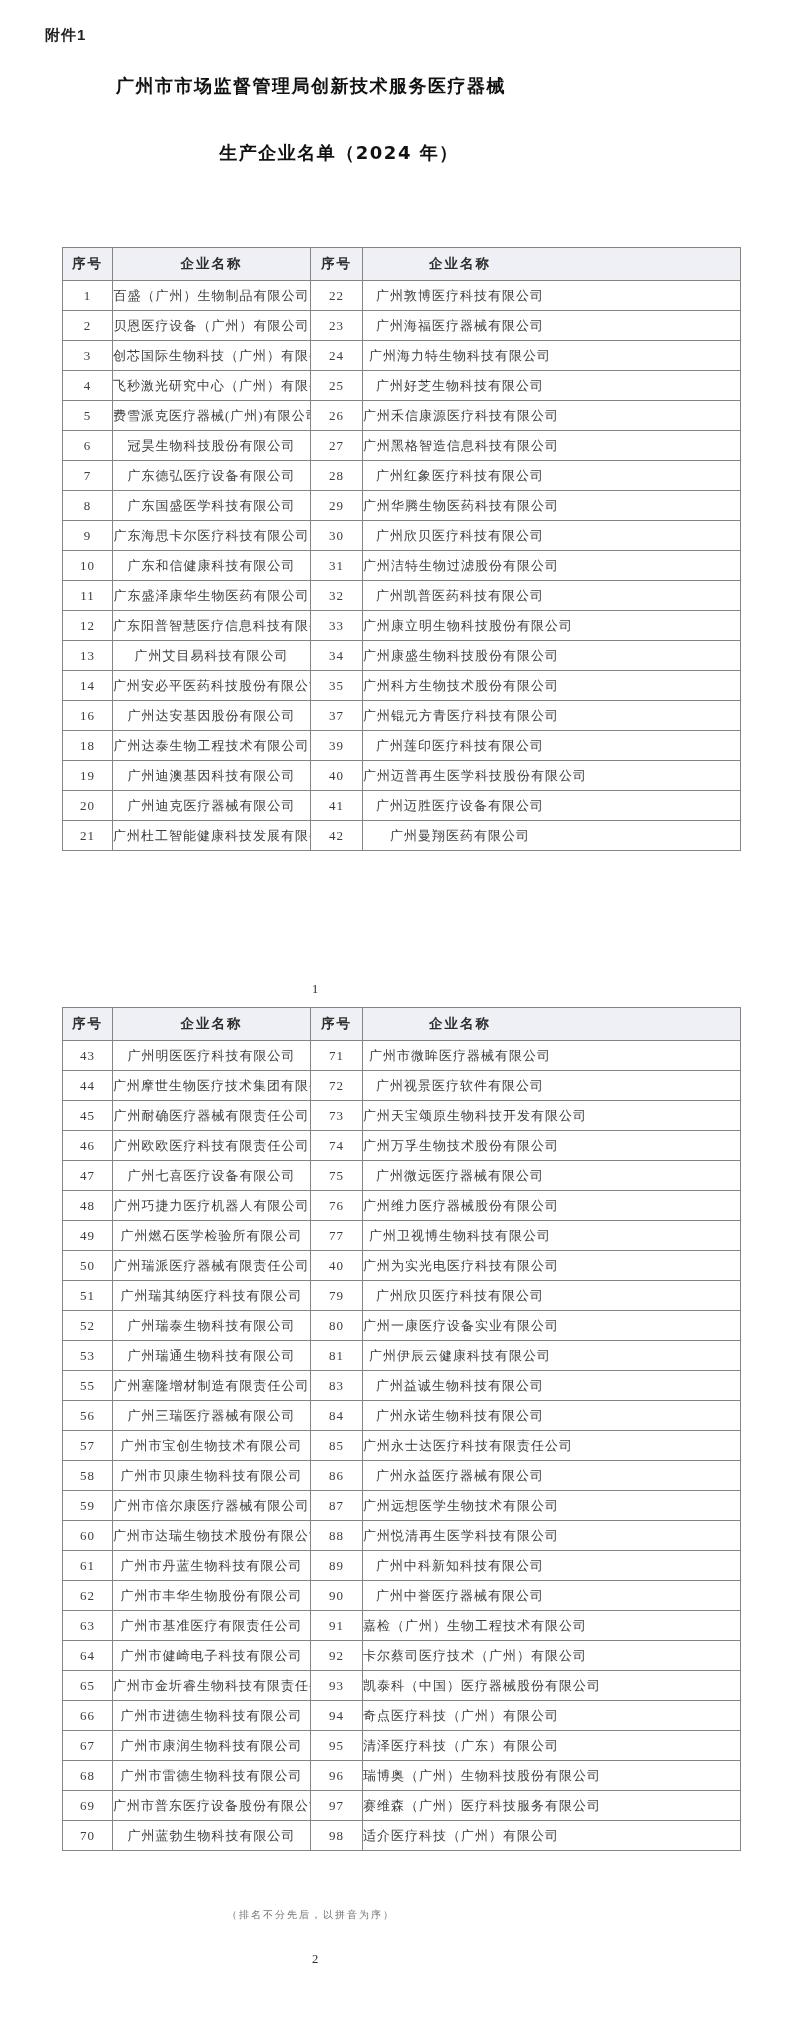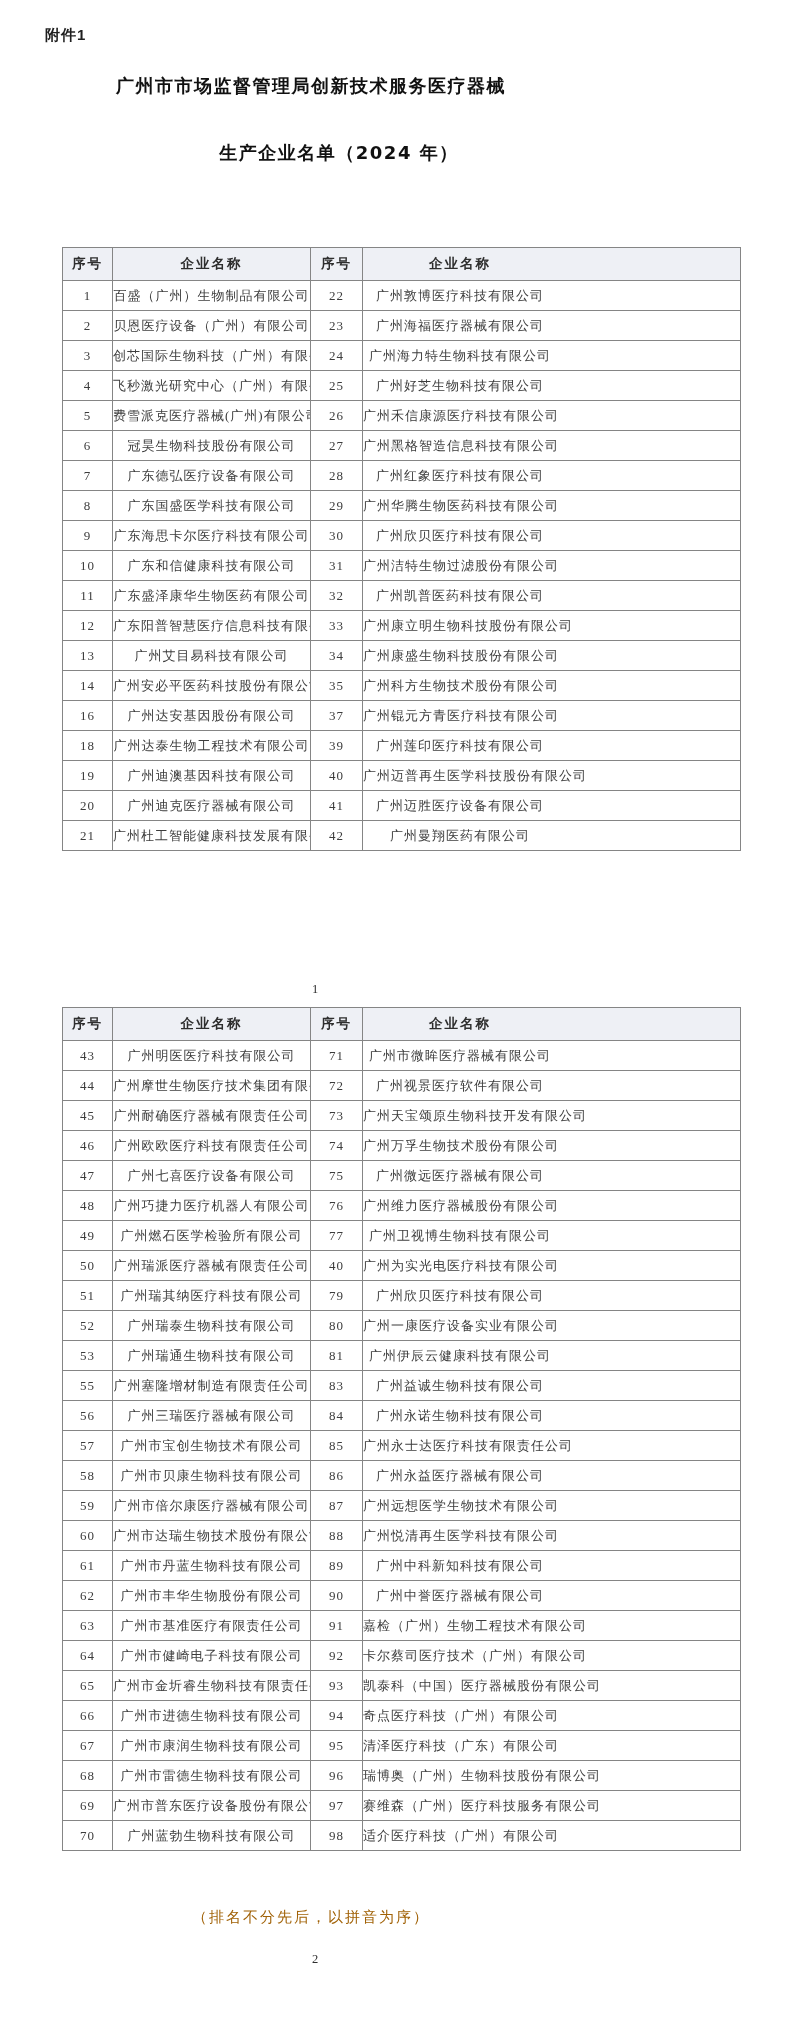--- a/index.html
+++ b/index.html
@@ -85,23 +85,23 @@
   }
   .page-number-1 { top: 982px; }
   .page-number-2 { top: 1952px; }
 
   .footnote {
     position: absolute;
     top: 1908px;
     left: 0;
     width: 622px;
     text-align: center;
-    font-size: 15px;
+    font-size: 10px;
     letter-spacing: 2px;
-    color: #a16207;
+    color: #737373;
   }
 </style>
 </head>
 <body>
 
 <div class="page">
 
   <div class="attachment">附件1</div>
 
   <div class="doc-title title-line1">广州市市场监督管理局创新技术服务医疗器械</div>

